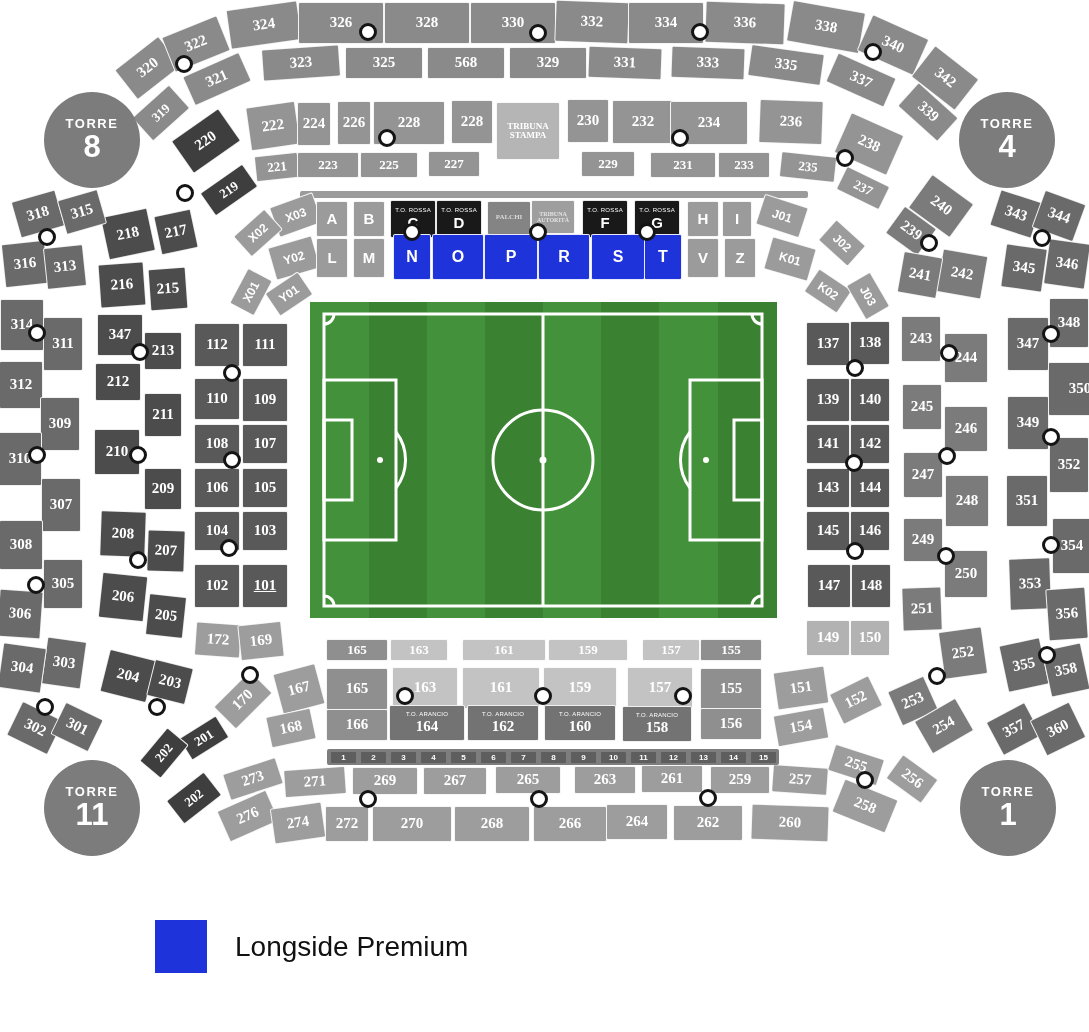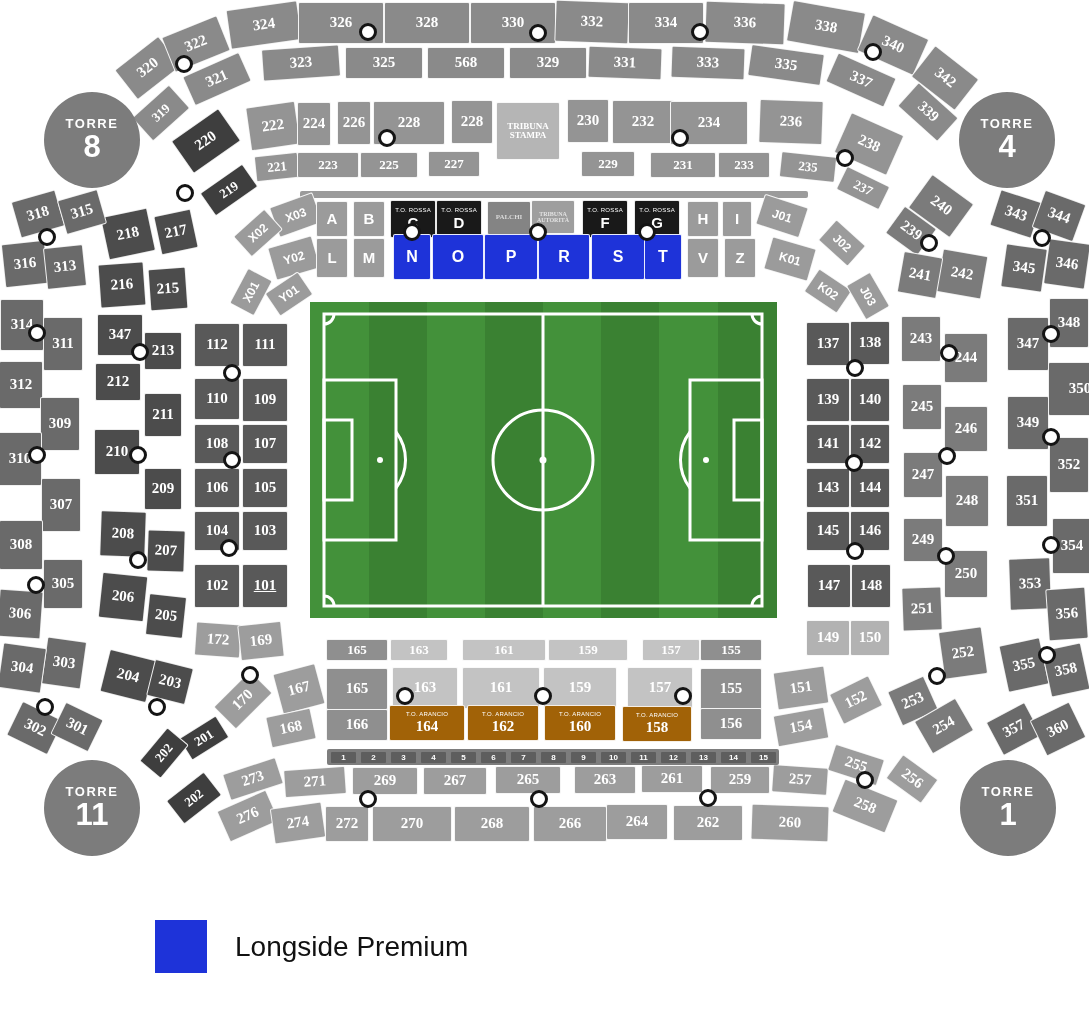--- a/index.html
+++ b/index.html
@@ -8,21 +8,21 @@
   .sec{position:absolute;display:flex;flex-direction:column;align-items:center;justify-content:center;
        color:#fff;font-weight:bold;font-size:15px;line-height:1.05;text-align:center;
        border:1px solid rgba(255,255,255,.9);border-radius:2px;box-sizing:border-box;white-space:pre-line;}
   .sec.sans{font-family:"Liberation Sans",sans-serif;}
   .sec .sub{display:block;font-family:"Liberation Sans",sans-serif;font-weight:normal;
             font-size:6px;letter-spacing:.2px;margin-bottom:1px;}
   .cl-a{background:#8a8a8a;} .cl-b{background:#949494;} .cl-c{background:#9b9b9b;}
   .cl-d{background:#191919;} .cl-e{background:#1e33d9;} .cl-f{background:#595959;}
   .cl-g{background:#6a6a6a;} .cl-h{background:#4c4c4c;} .cl-i{background:#7b7b7b;}
   .cl-j{background:#9d9d9d;} .cl-k{background:#c3c3c3;} .cl-l{background:#8f8f8f;}
-  .cl-m{background:#3e3e3e;} .cl-n{background:#a16207;} .cl-o{background:#b2b2b2;}
+  .cl-m{background:#3e3e3e;} .cl-n{background:#737373;} .cl-o{background:#b2b2b2;}
   .cl-p{background:#b5b5b5;} .cl-q{background:#848484;color:#d9d9d9;} .cl-r{background:#9e9e9e;color:#e2e2e2;}
   .marker{position:absolute;width:12px;height:12px;background:#fff;border:3px solid #141414;
           border-radius:50%;transform:translate(-50%,-50%);}
   .tower{position:absolute;width:96px;height:96px;border-radius:50%;background:#7c7c7c;color:#fff;
          display:flex;flex-direction:column;align-items:center;justify-content:center;
          transform:translate(-50%,-50%);font-family:"Liberation Sans",sans-serif;}
   .tower .tname{font-size:13px;font-weight:bold;letter-spacing:1.5px;}
   .tower .tnum{font-size:31px;font-weight:bold;margin-top:-2px;}
   .topbar{position:absolute;left:300px;top:191px;width:508px;height:7px;background:#9b9b9b;border-radius:2px;}
   .numbar{position:absolute;background:#7d7d7d;border-radius:2px;}

